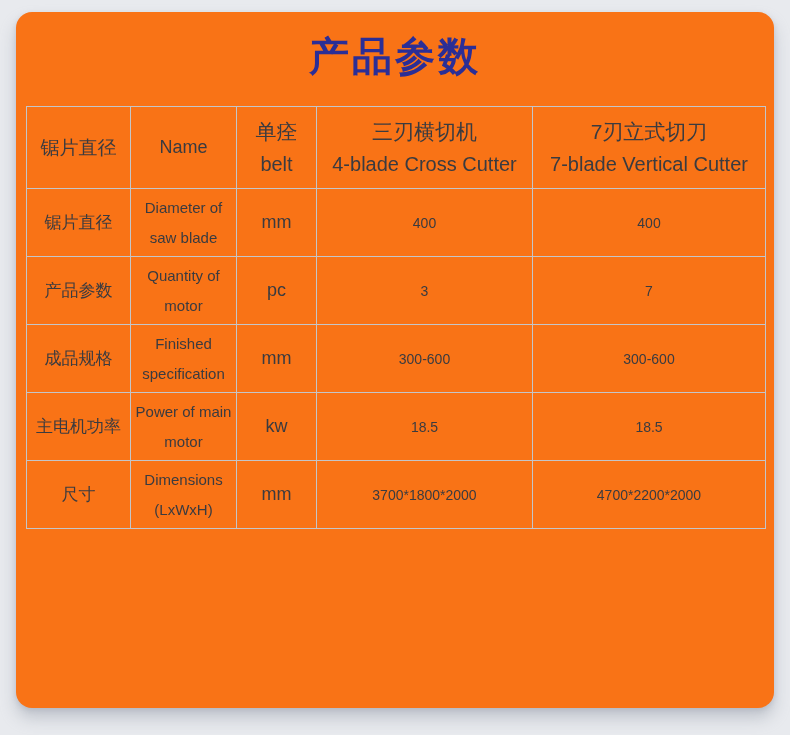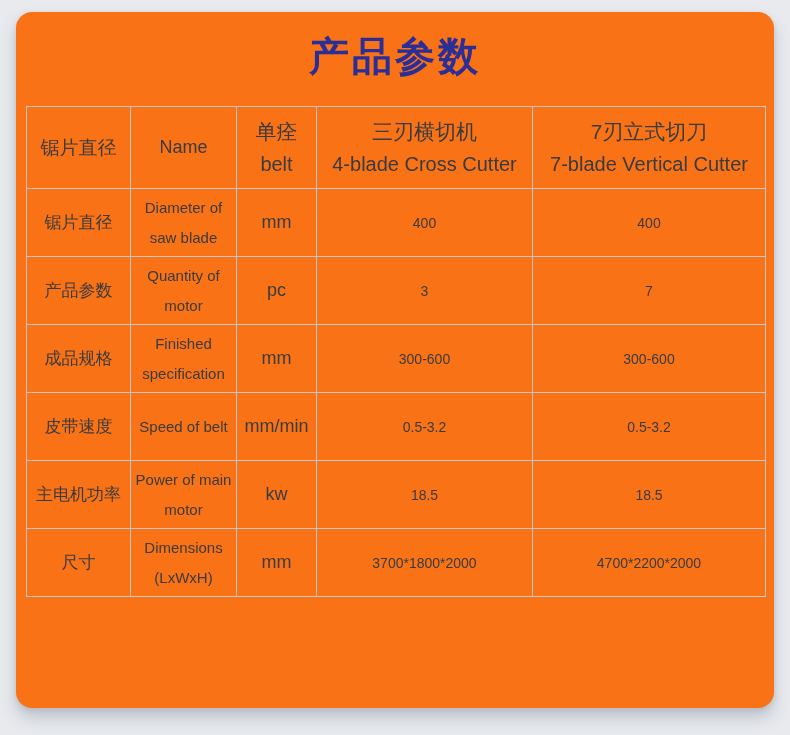--- a/index.html
+++ b/index.html
@@ -97,27 +97,20 @@
       <td class="cell-value">7</td>
     </tr>
     <tr class="body-row">
       <td class="cell-label">成品规格</td>
       <td class="cell-name">Finished specification</td>
       <td class="cell-unit">mm</td>
       <td class="cell-value">300-600</td>
       <td class="cell-value">300-600</td>
     </tr>
     <tr class="body-row">
-      <td class="cell-label">皮带速度</td>
-      <td class="cell-name">Speed of belt</td>
-      <td class="cell-unit">mm/min</td>
-      <td class="cell-value">0.5-3.2</td>
-      <td class="cell-value">0.5-3.2</td>
-    </tr>
-    <tr class="body-row">
       <td class="cell-label">主电机功率</td>
       <td class="cell-name">Power of main motor</td>
       <td class="cell-unit">kw</td>
       <td class="cell-value">18.5</td>
       <td class="cell-value">18.5</td>
     </tr>
     <tr class="body-row">
       <td class="cell-label">尺寸</td>
       <td class="cell-name">Dimensions (LxWxH)</td>
       <td class="cell-unit">mm</td>

